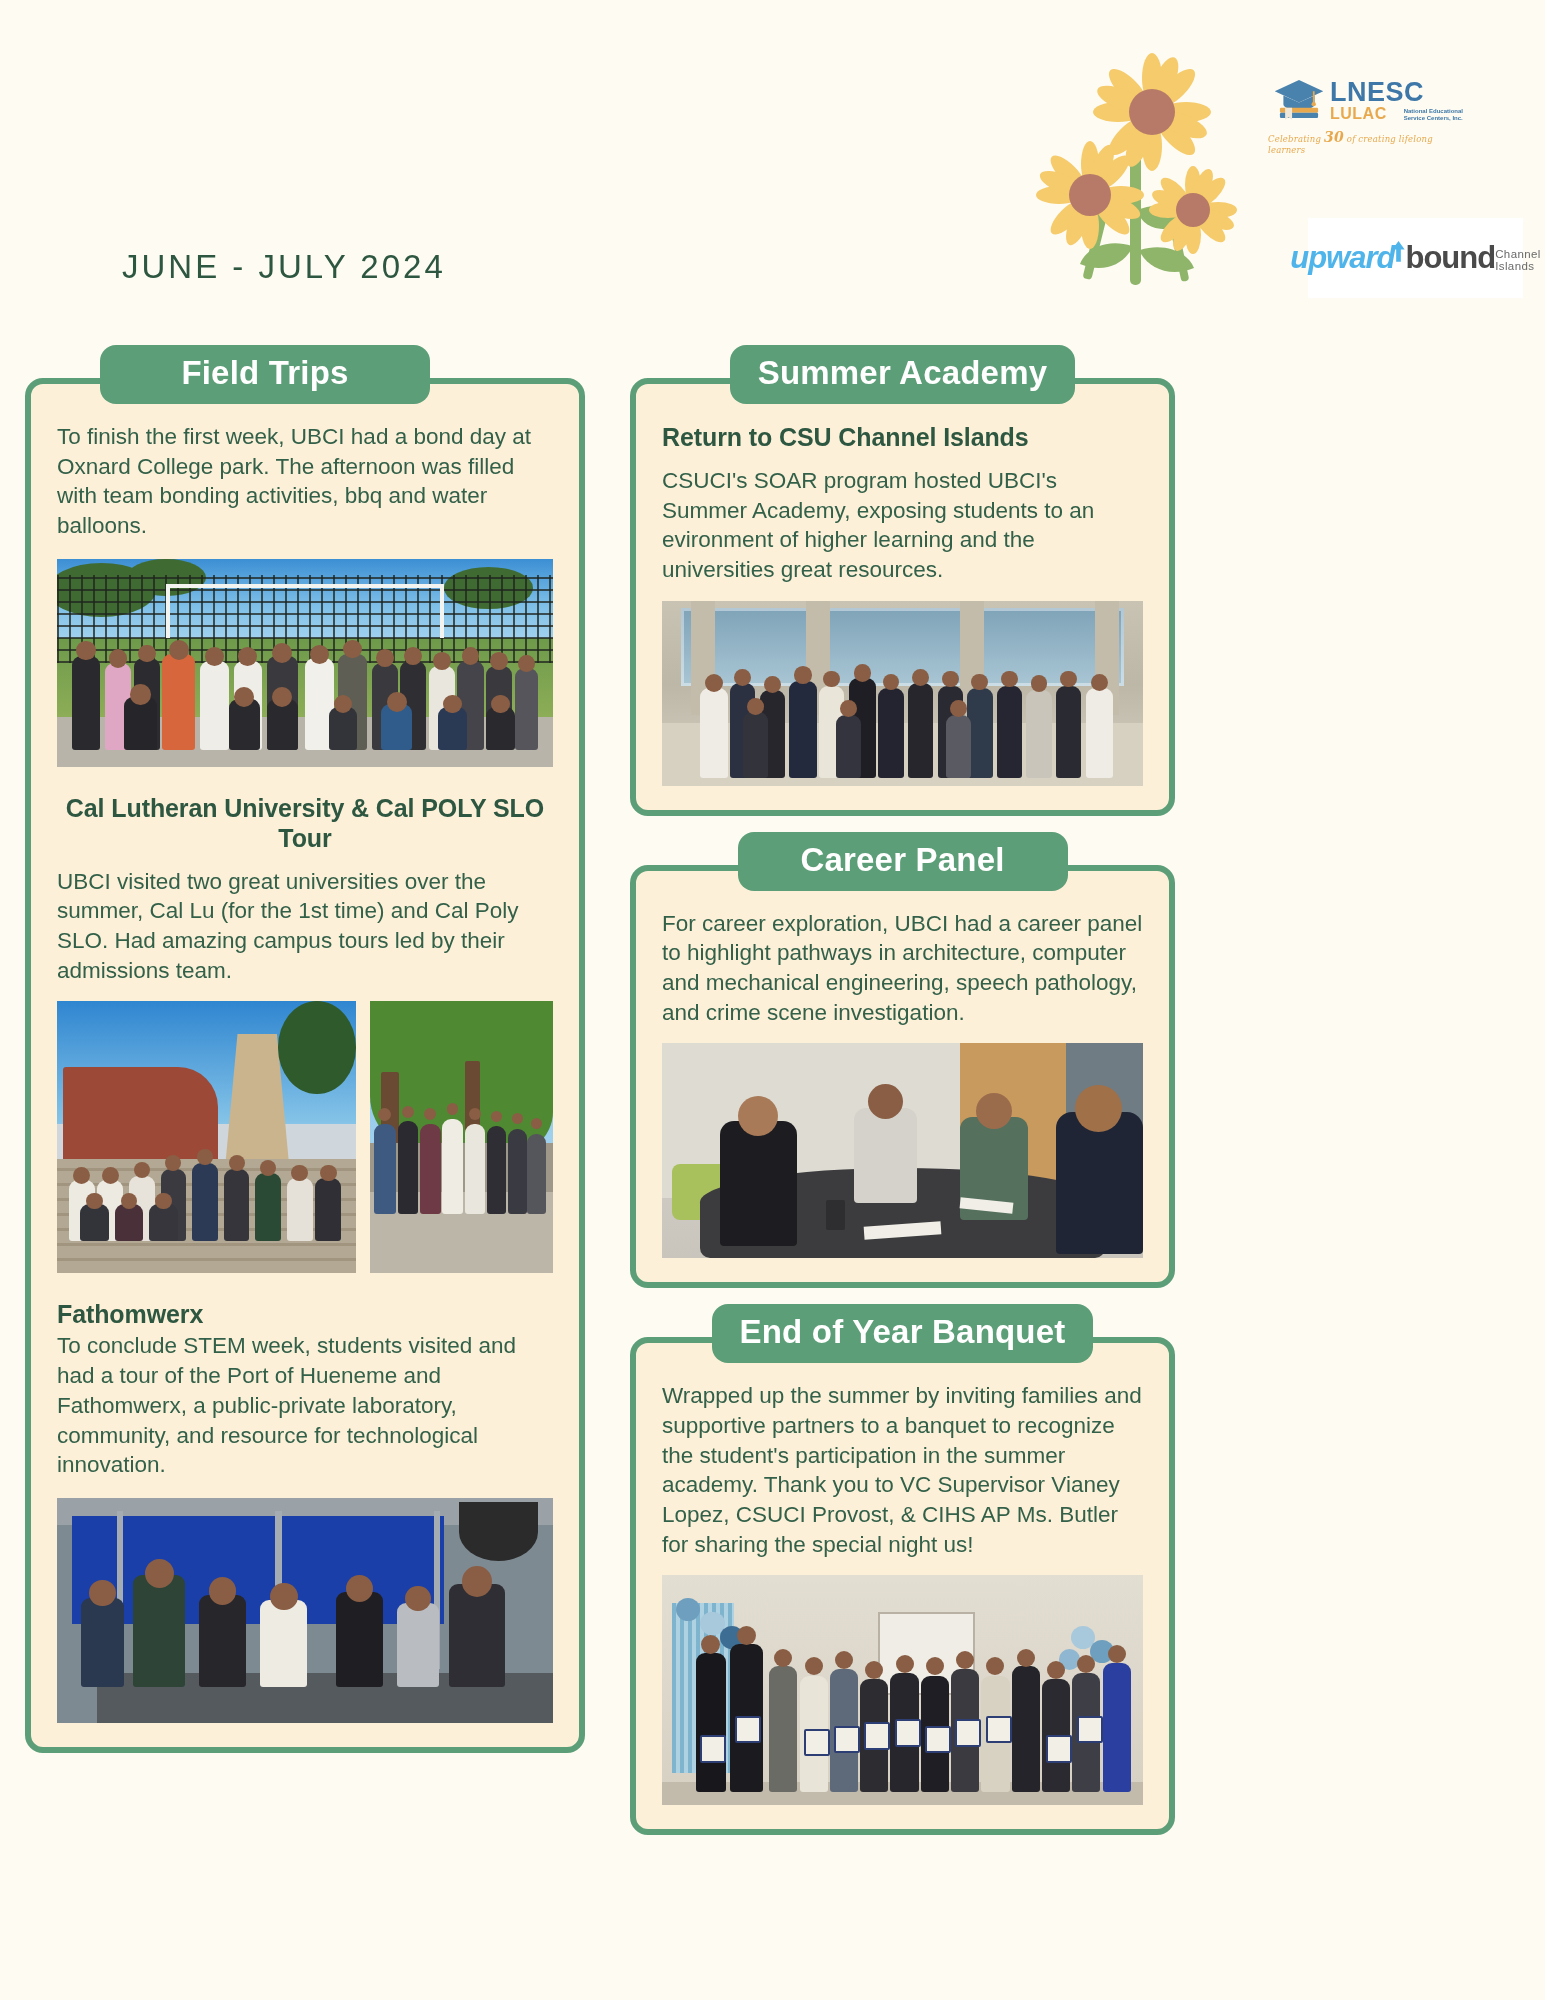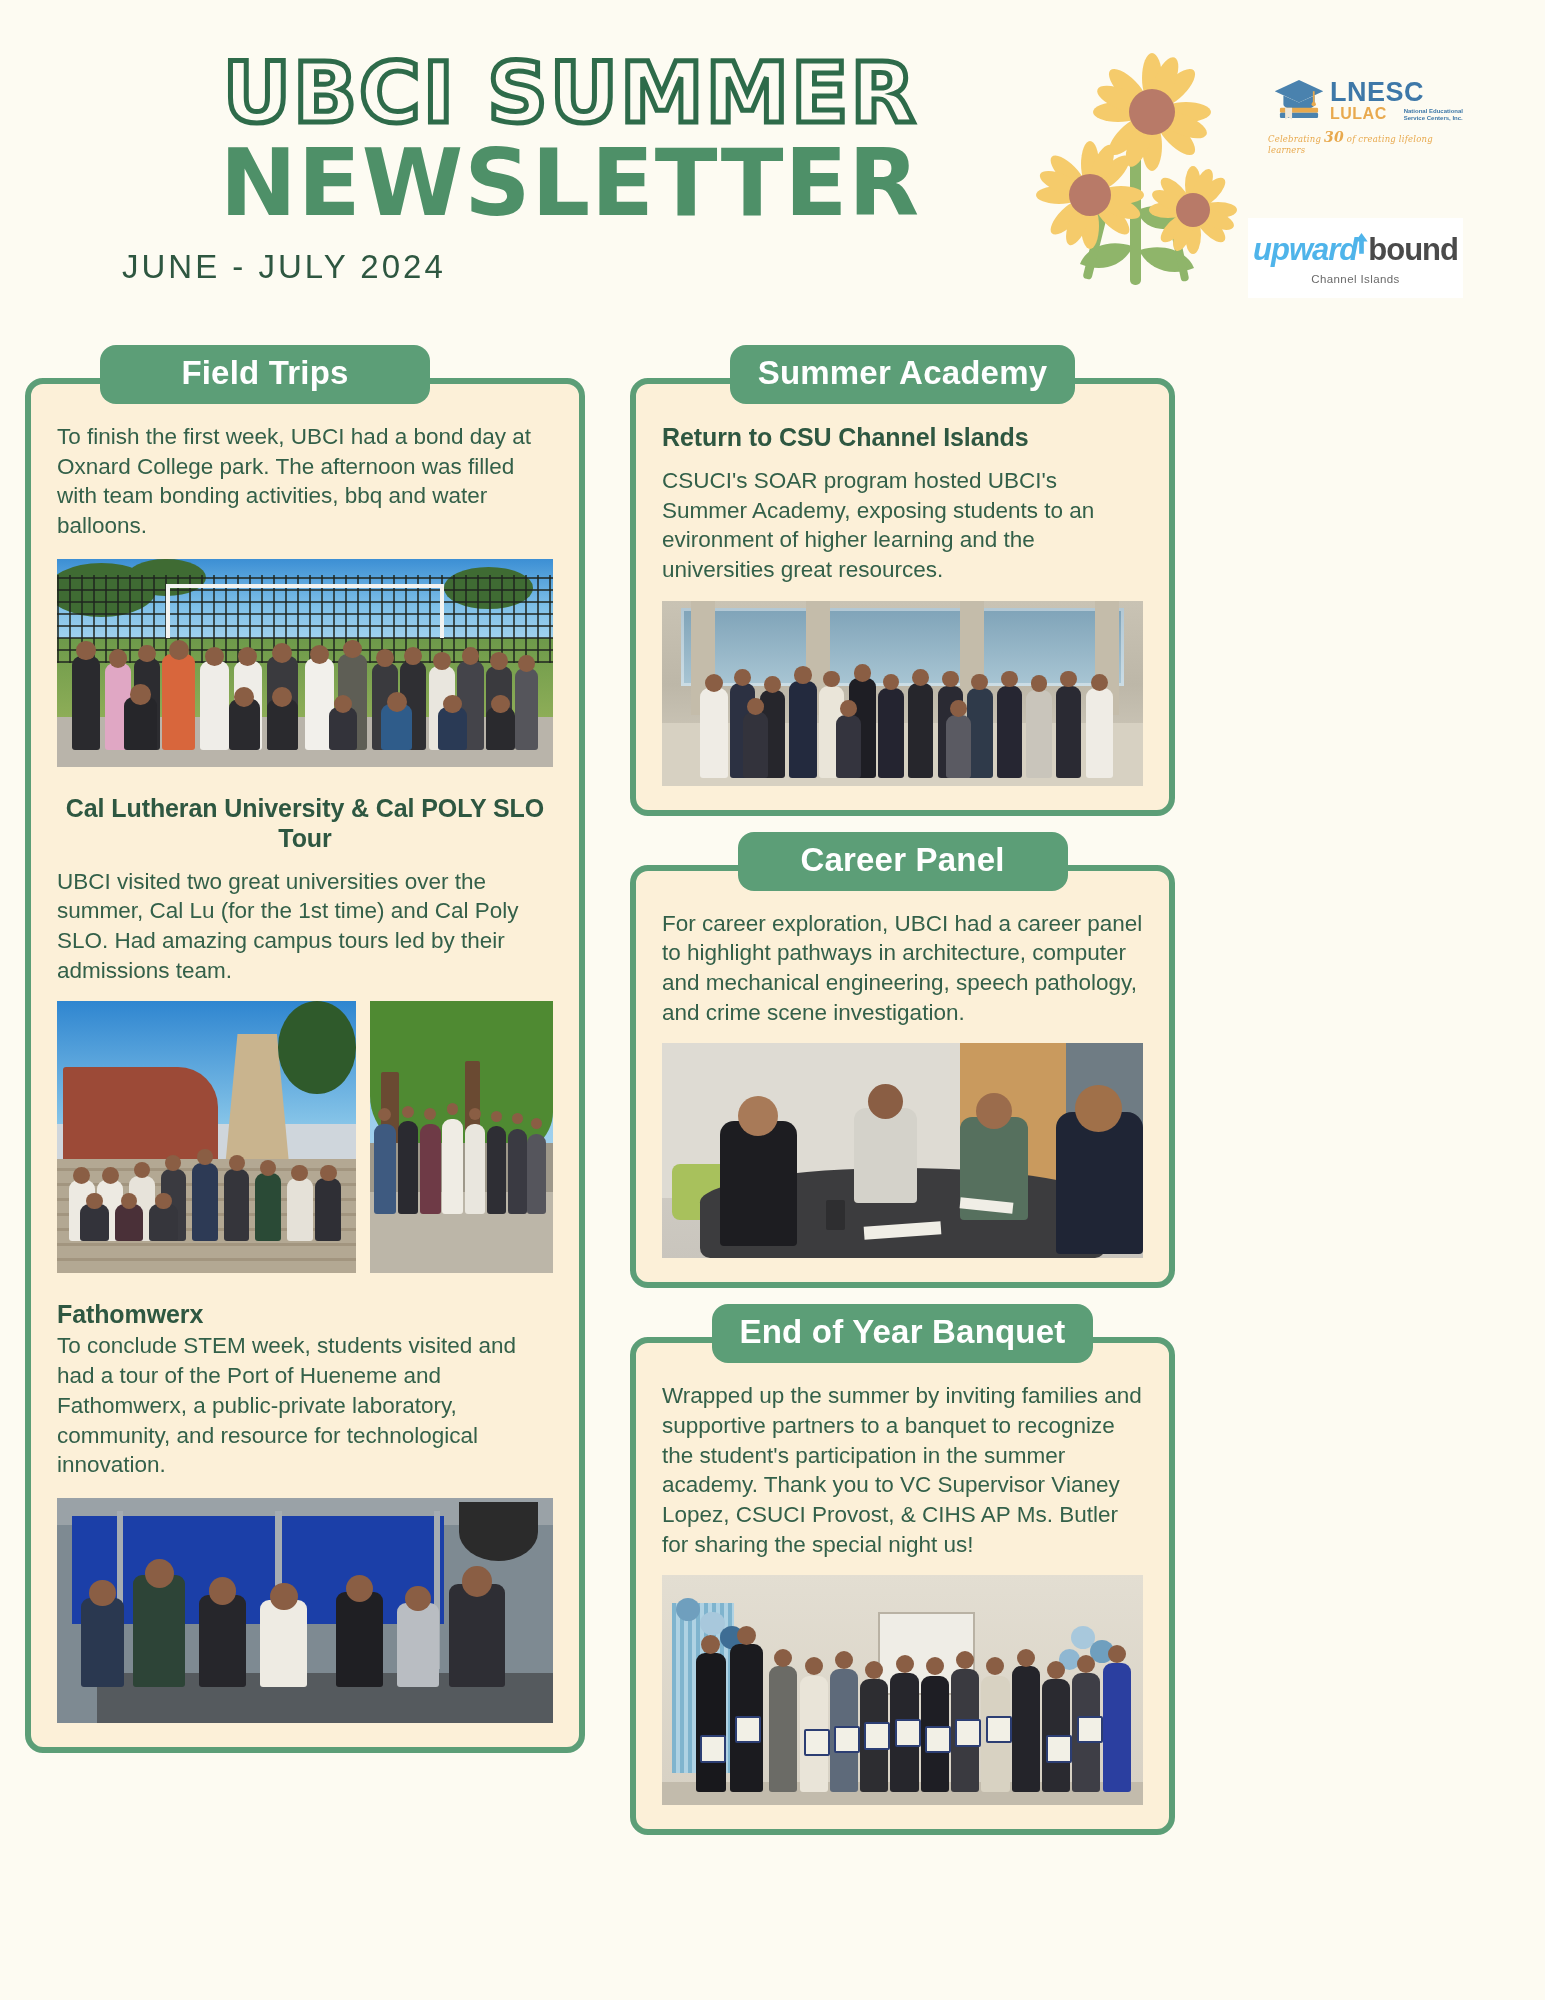--- a/index.html
+++ b/index.html
@@ -67,23 +67,23 @@
   .lnesc-sub-row { display:flex; align-items:flex-end; gap:17px; }
   .lnesc-lulac { font-weight:bold; font-size:16px; color:#E8A94E; letter-spacing:.5px; }
   .lnesc-desc  { font-size:6px; color:#3E78A8; line-height:1.15; font-weight:bold; }
   .lnesc-tag {
     font-family:"DejaVu Serif", serif; font-style:italic;
     font-size:8.5px; color:#E8A94E; margin-top:3px; letter-spacing:.2px;
   }
   .lnesc-tag b { font-size:14px; }
 
   .logo-ub {
-    position:absolute; left:1248px; top:218px; width:215px; height:80px;
+    position:absolute; left:1308px; top:218px; width:215px; height:80px;
     background:#FFFFFF;
-    display:flex; flex-direction:column; align-items:center; justify-content:center;
+    display:flex; flex-direction:row; align-items:center; justify-content:center;
   }
   .ub-row { display:flex; align-items:center; position:relative; }
   .ub-up  { font-size:31px; font-style:italic; font-weight:bold; color:#4FB4EA; letter-spacing:-1px; }
   .ub-bd  { font-size:31px; font-weight:bold; color:#4A4A4A; letter-spacing:-1px; }
   .ub-ci  { font-size:11.5px; color:#6A6A6A; margin-top:4px; letter-spacing:.4px; }
 
   
   .columns { position:absolute; top:300px; left:0; width:1545px; }
   .col-left  { position:absolute; left:25px;  top:45px;  width:560px; }
   .col-right { position:absolute; left:630px; top:45px;  width:545px; }
@@ -211,24 +211,20 @@
   .bq-screen{ position:absolute; top:16%; left:45%; width:20%; height:36%; background:#EFEDE6; border:2px solid #B9B2A4; }
   .bq-floor{ position:absolute; bottom:0; left:0; right:0; height:10%; background:#C2BBAC; }
   .balloon { position:absolute; border-radius:50%; }
   .cert    { position:absolute; background:#F2F0E6; border:2px solid #2C3E73; border-radius:2px; }
 </style>
 </head>
 <body>
 
 <div class="header">
 
-  <div class="title-block">
-    <div class="title-line1">UBCI SUMMER</div>
-    <div class="title-line2">NEWSLETTER</div>
-  </div>
 
   <div class="date-line">JUNE - JULY 2024</div>
 
   <div class="sunflowers">
     <svg viewBox="0 0 215 240" width="215" height="240">
       <g fill="#8FB56A">
         <rect x="100" y="95" width="11" height="140" rx="5"></rect>
         <path d="M104 150 C80 140 62 152 58 168 C80 176 98 168 104 152 Z"></path>
         <path d="M108 160 C130 150 148 160 152 176 C130 184 112 176 108 162 Z"></path>
         <path d="M102 196 C78 188 56 198 50 214 C74 224 94 214 102 198 Z"></path>

